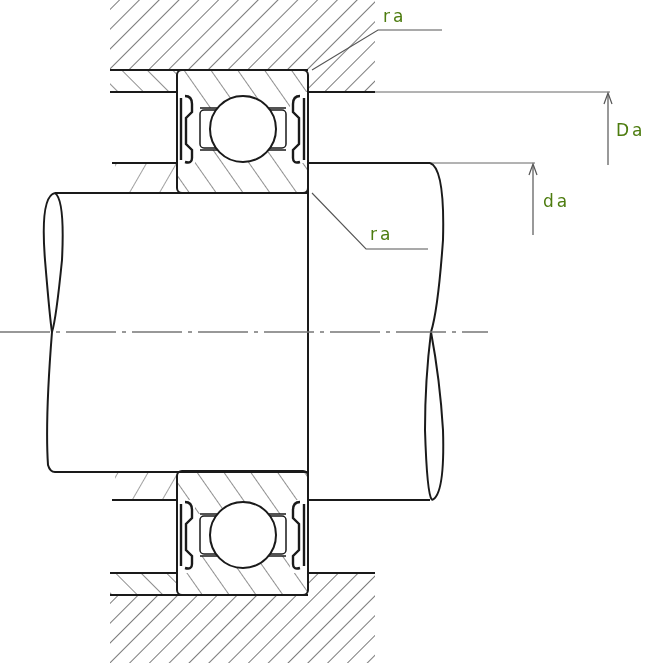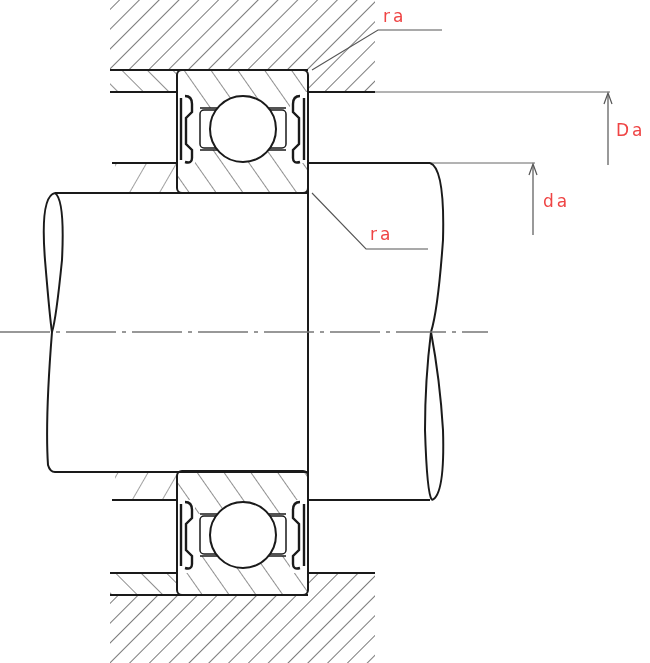--- a/index.html
+++ b/index.html
@@ -1,18 +1,18 @@
 <!DOCTYPE html>
 <html><head>
 <meta charset="utf-8">
 <style>
   html, body { margin: 0; padding: 0; background: #ffffff; }
   body { width: 650px; height: 663px; overflow: hidden; position: relative; font-family: "DejaVu Sans", sans-serif; }
   #canvas { position: absolute; left: 0; top: 0; }
-  .label { position: absolute; font-family: "DejaVu Sans", sans-serif; font-size: 17px; color: #ef4444; letter-spacing: 3px; white-space: nowrap; }
+  .label { position: absolute; font-family: "DejaVu Sans", sans-serif; font-size: 17px; color: #4d7c0f; letter-spacing: 3px; white-space: nowrap; }
 </style>
 </head>
 <body>
 
 <svg id="canvas" width="650" height="663" viewBox="0 0 650 663" xmlns="http://www.w3.org/2000/svg">
   <defs>
     <pattern id="hatchA" patternUnits="userSpaceOnUse" width="14" height="14" patternTransform="rotate(45)">
       <line x1="0" y1="0" x2="0" y2="14" stroke="#333" stroke-width="1.3"></line>
     </pattern>
     <pattern id="hatchB" patternUnits="userSpaceOnUse" width="18" height="18" patternTransform="rotate(-45)">

